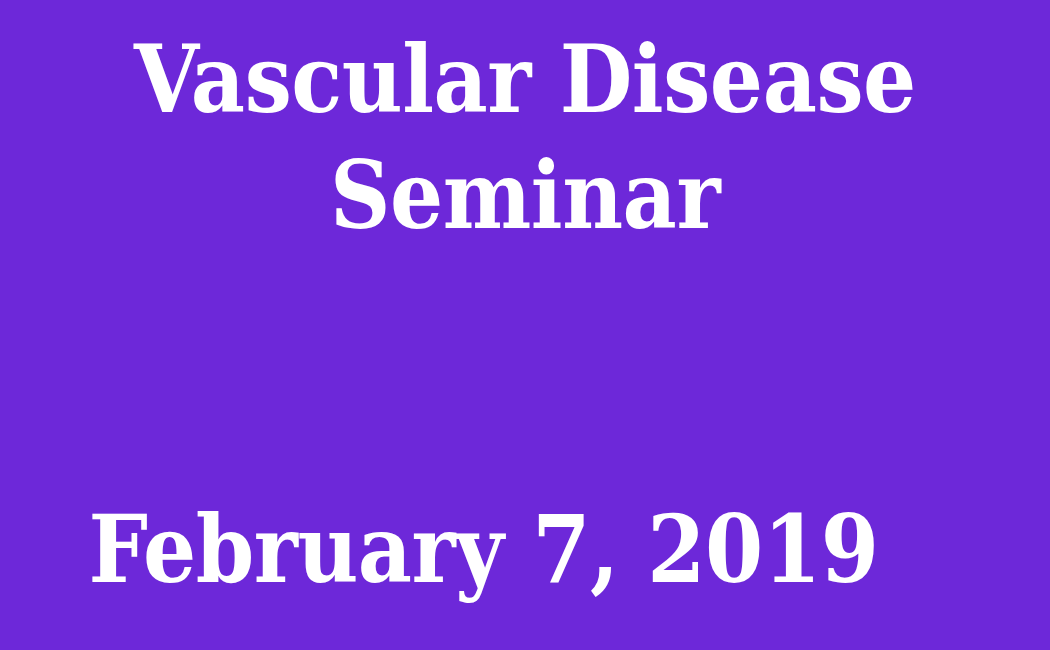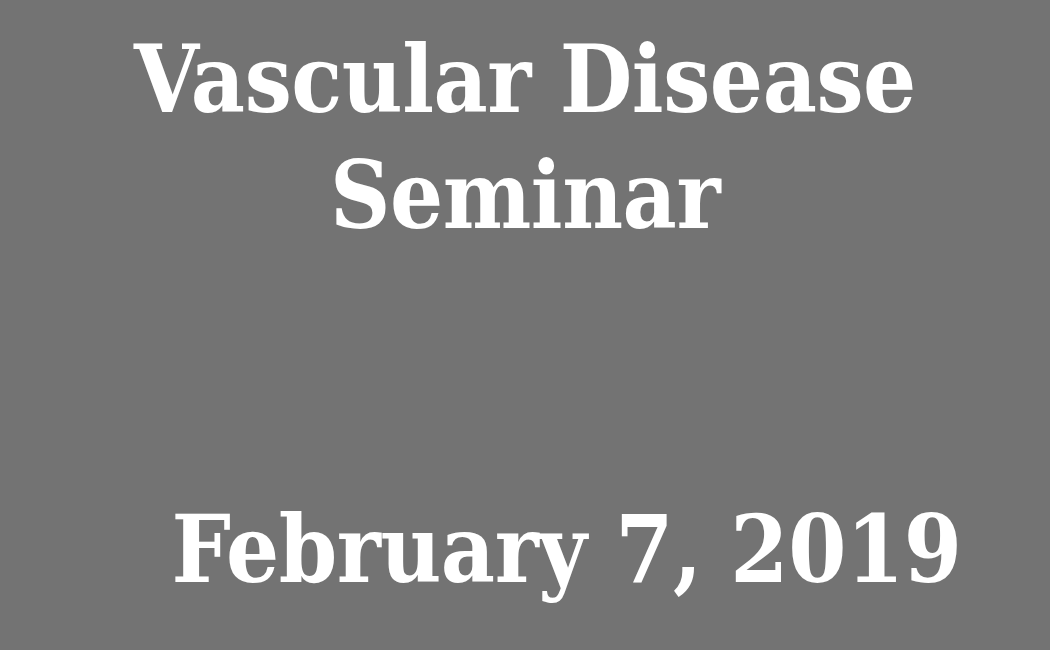--- a/index.html
+++ b/index.html
@@ -50,21 +50,21 @@
     transform: scaleX(0.90);
     transform-origin: center center;
   }
 
   
   #date-block {
     position: absolute;
     left: 0;
     right: 0;
     top: 492px;
-    text-align: right;
+    text-align: left;
     padding: 0 40px;
     box-sizing: border-box;
   }
 
   #date-line {
     display: block;
     color: #FFFFFF;
     font-family: "DejaVu Serif", "Liberation Serif", serif;
     font-weight: bold;
     font-size: 93px;
@@ -80,21 +80,21 @@
     position: absolute;
     left: 0;
     right: 0;
     top: 270px;
     height: 215px;
   }
 </style>
 </head>
 <body style="background: rgb(7, 35, 72);">
 
-<div id="slide" style="background: #737373;">
+<div id="slide" style="background: #6d28d9;">
 
   <div id="title-block">
     <span class="title-line" style="color: rgb(255, 255, 255);">Vascular Disease</span>
     <span class="title-line" style="color: rgb(255, 255, 255);">Seminar</span>
   </div>
 
   <div id="body-region"></div>
 
   <div id="date-block">
     <span id="date-line" style="color: rgb(255, 255, 255);">February 7, 2019</span>

